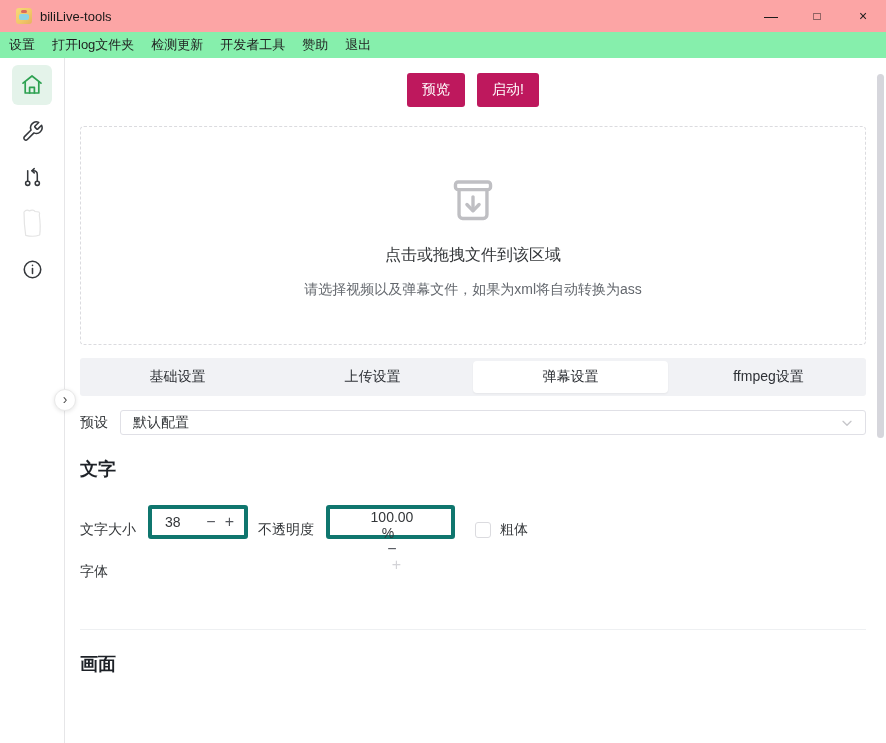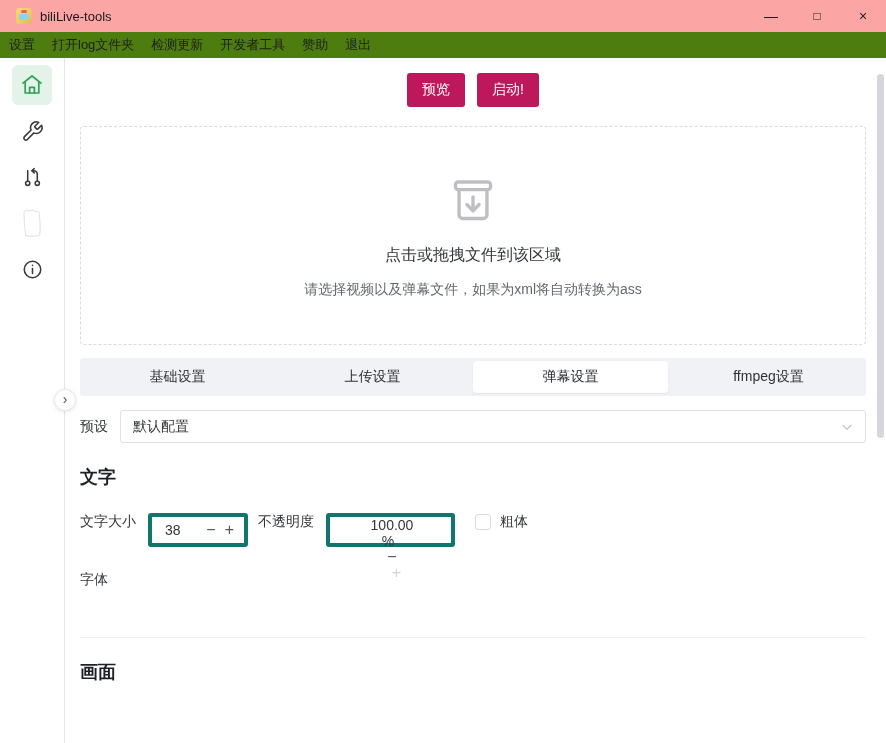--- a/index.html
+++ b/index.html
@@ -11,21 +11,21 @@
   .app-icon { width:16px; height:16px; border-radius:3px; margin-right:8px; position:relative;
               background:linear-gradient(135deg,#f6d977 0%,#f2c869 55%,#e6b25e 100%); }
   .app-icon::before { content:""; position:absolute; left:3px; top:6px; width:10px; height:6px; border-radius:2px; background:#8ed4e4; }
   .app-icon::after { content:""; position:absolute; left:5px; top:2px; width:6px; height:3px; border-radius:2px; background:#d96a5a; }
   .win-title { font-size:13px; color:#191919; }
   .win-controls { margin-left:auto; display:flex; height:100%; }
   .win-btn { width:46px; height:32px; display:flex; align-items:center; justify-content:center; font-size:14px; color:#1c1c1c; }
   .win-btn.max { font-size:12px; }
 
   
-  .menubar { height:26px; display:flex; align-items:center; padding-left:9px; gap:17px; background:#4d7c0f; }
+  .menubar { height:26px; display:flex; align-items:center; padding-left:9px; gap:17px; background:#86efac; }
   .menu-item { font-size:13px; color:#1f1f1f; white-space:nowrap; }
 
   
   .app-body { position:relative; display:flex; height:685px; }
   .sidebar { width:65px; border-right:1px solid #e6e6e8; display:flex; flex-direction:column; align-items:center; padding-top:7px; gap:6px; flex:none; }
   .side-btn { width:40px; height:40px; border-radius:6px; display:flex; align-items:center; justify-content:center; color:#35383c; }
   .side-btn.active { background:#e4f3ea; color:#2da151; }
   .side-btn.faint { color:#e4e4e4; }
   .side-btn svg { display:block; }
 
@@ -43,28 +43,28 @@
   .upload-icon { color:#bfbfc3; margin-bottom:15px; }
   .upload-title { font-size:16px; color:#333639; margin-bottom:15px; }
   .upload-hint { font-size:14px; color:#64686e; }
 
   .tabs-row { margin-top:13px; height:38px; background:#f1f2f5; border-radius:3px; display:flex; }
   .tab { flex:1; display:flex; align-items:center; justify-content:center; font-size:14px; color:#2e3136; }
   .tab.active { background:#fff; border-radius:4px; margin:3px; box-shadow:0 1px 2px rgba(0,0,0,.05); }
 
   .preset-row { margin-top:14px; display:flex; align-items:center; }
   .field-label { font-size:14px; color:#333639; white-space:nowrap; }
-  .select-box { flex:1; margin-left:12px; height:33px; border:1px solid #e0e0e6; border-radius:3px; background:#fff;
+  .select-box { flex:1; margin-left:12px; height:25px; border:1px solid #e0e0e6; border-radius:3px; background:#fff;
                 display:flex; align-items:center; padding:0 10px 0 12px; }
   .select-value { font-size:14px; color:#333639; flex:1; }
   .chevron-down { color:#c6c6ca; display:flex; }
 
   .section-title { margin-top:22px; font-size:18px; font-weight:bold; color:#1d2127; }
 
-  .controls-row { margin-top:24px; display:flex; align-items:flex-start; }
+  .controls-row { margin-top:24px; display:flex; align-items:flex-end; }
   .num-input { height:34px; border:4px solid #0f766e; border-radius:3px; background:#fff;
                display:flex; align-items:center; padding:0 10px 0 13px; }
   .num-input.size { width:100px; margin-left:12px; }
   .num-input.opacity { width:129px; margin-left:12px;flex-direction:column; }
   .num-value { font-size:14px; color:#333639; flex:1; }
   .suffix { font-size:14px; color:#333639; margin-right:8px; }
   .stepper-btn { font-size:16px; color:#54575d; line-height:1; }
   .stepper-btn.plus { margin-left:9px; }
   .stepper-btn.disabled { color:#d3d3d7; }
   .opacity-label { margin-left:10px; }

